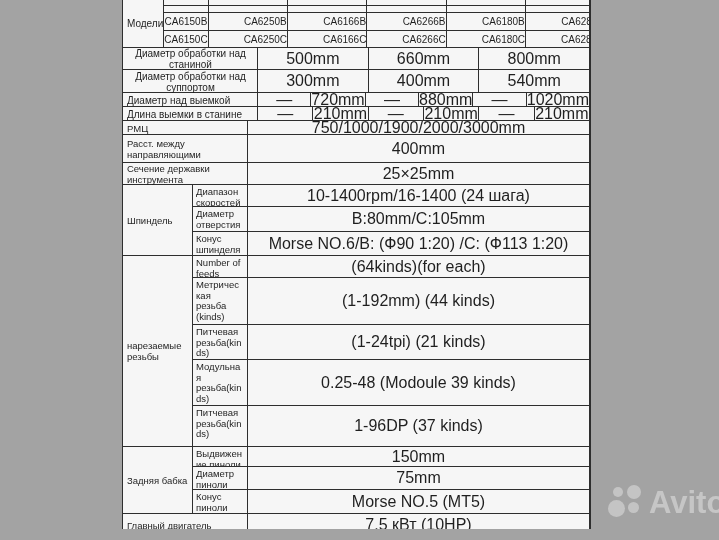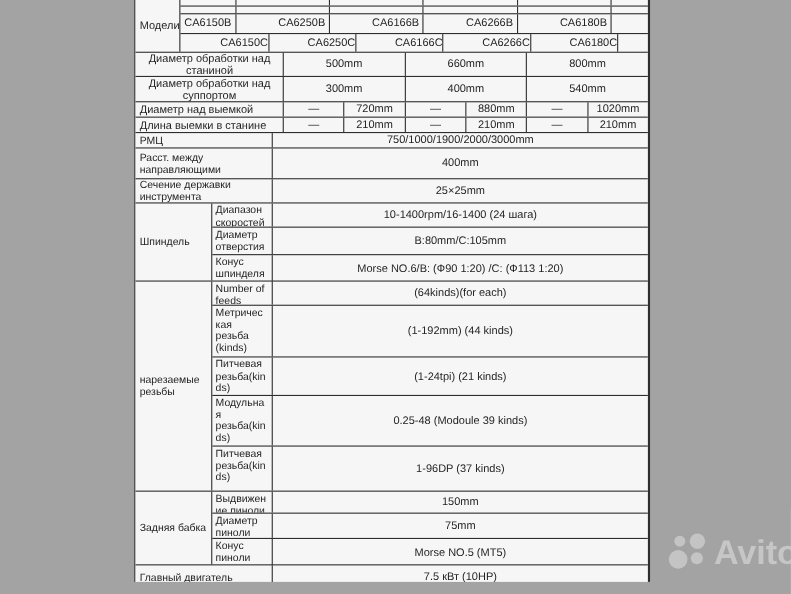--- a/index.html
+++ b/index.html
@@ -21,31 +21,31 @@
     background:var(--tbg);
     border-left:1px solid var(--bc);
     border-right:2px solid var(--bc);
     overflow:hidden;
   }
   .row{display:flex;border-bottom:1px solid var(--bc);align-items:stretch;}
   .cell{border-right:1px solid var(--bc);}
   .row > .cell:last-child, .srow > .cell:last-child{border-right:none;}
   .lblA{width:135px;font-size:10px;line-height:11px;padding:2px 3px 1px 4px;display:flex;align-items:center;text-align:center;}
   .lblB{width:125px;font-size:9.5px;line-height:11px;padding:2px 3px 1px 4px;display:flex;align-items:center;}
-  .vcell{flex:1;display:flex;align-items:center;justify-content:center;font-size:10px;text-align:right;}
+  .vcell{flex:1;display:flex;align-items:center;justify-content:center;font-size:16px;text-align:right;}
   
   .hblock{display:flex;height:48px;border-bottom:1px solid var(--bc);}
   .hb-label{width:135px;border-right:1px solid var(--bc);display:flex;align-items:center;padding-left:4px;font-size:10px;}
   .hb-right{flex:1;display:flex;flex-direction:column;}
   .hb-r{display:flex;border-bottom:1px solid var(--bc);gap:35px;}
   .hb-r .cell{flex:1;display:flex;align-items:center;justify-content:center;font-size:10px;}
   .hb-r0a{height:6px;}
   .hb-r0b{height:7px;}
   .hb-r1{height:18px;}
-  .hb-r2{height:16px;border-bottom:none;margin-left:36px;}
+  .hb-r2{height:16px;border-bottom:none;}
   
   .group{display:flex;border-bottom:1px solid var(--bc);}
   .grp-cell{width:70px;border-right:1px solid var(--bc);display:flex;align-items:center;padding-left:4px;font-size:9.5px;line-height:11px;}
   .grp-rows{flex:1;display:flex;flex-direction:column;}
   .srow{display:flex;border-bottom:1px solid var(--bc);align-items:stretch;}
   .grp-rows .srow:last-child{border-bottom:none;}
   .sub{width:55px;border-right:1px solid var(--bc);font-size:9.5px;line-height:10.5px;padding:2px 1px 1px 3px;white-space:pre-line;overflow:hidden;}
   
   .partial{border-bottom:none;overflow:hidden;}
   .partial .sub{padding-top:2px;}

